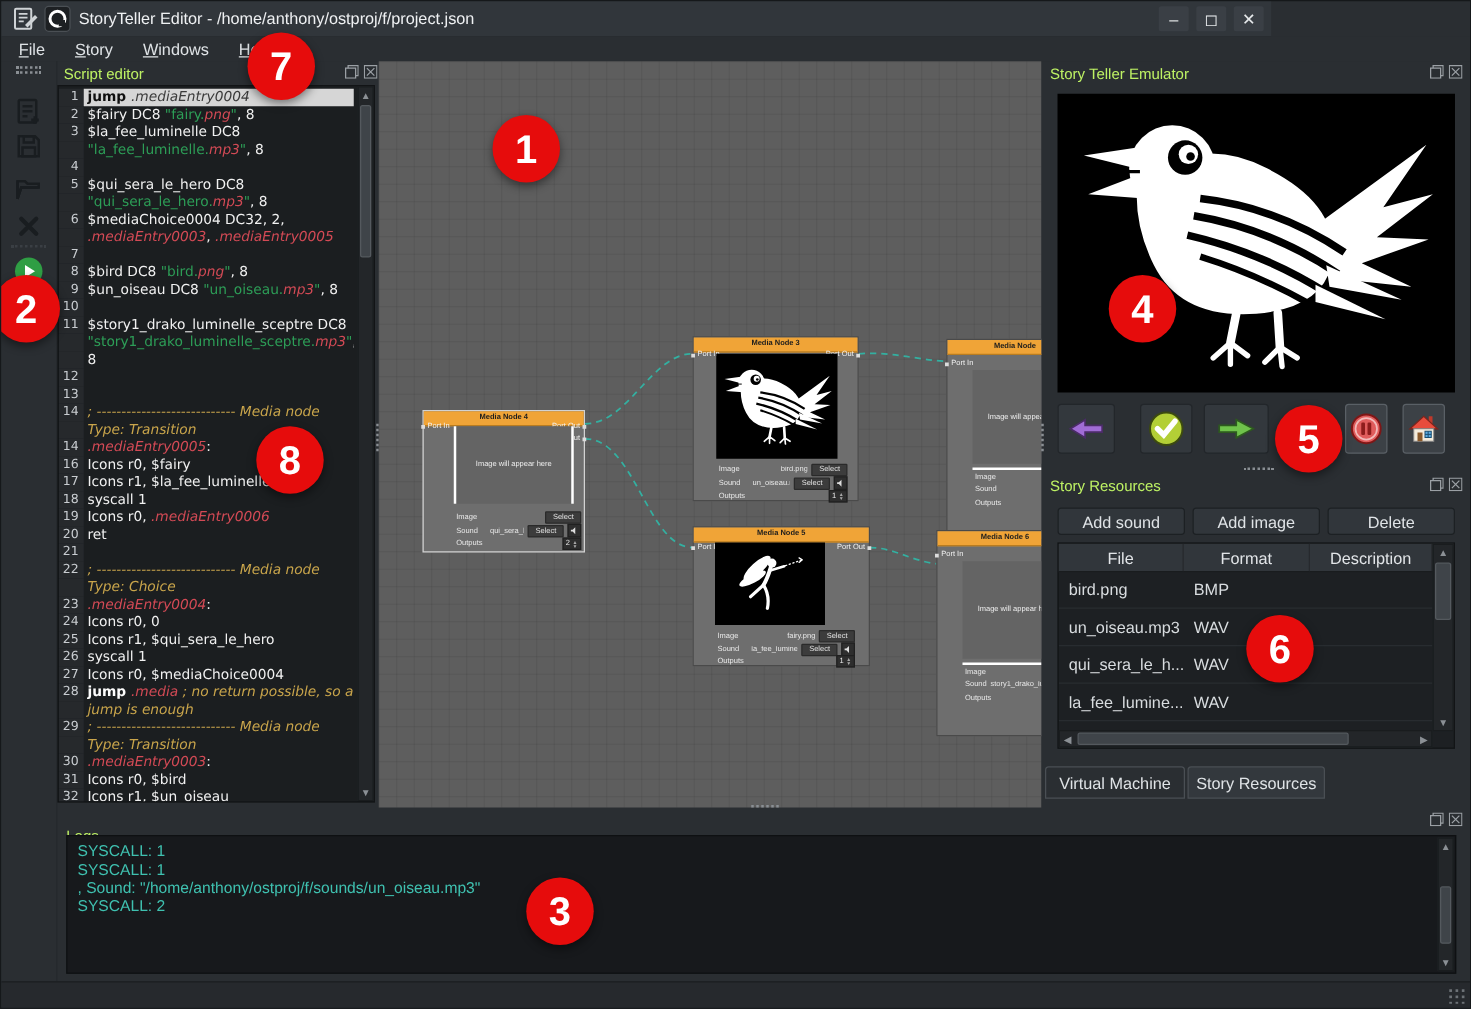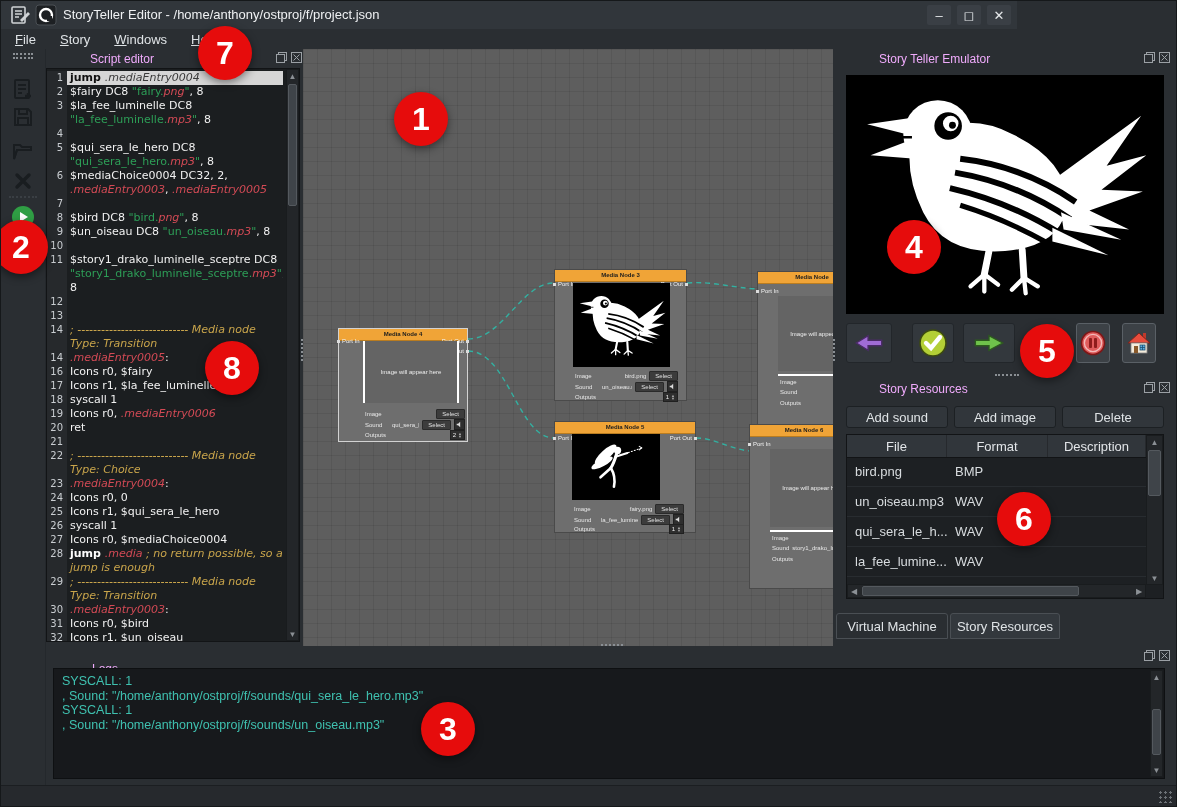--- a/index.html
+++ b/index.html
@@ -15,21 +15,21 @@
           color:#e6e9eb;font-size:13px;background:#3a3f45;border-radius:2px;}
   
   #menubar{left:0;top:28px;width:1177px;height:20px;background:#2a2e32;display:flex;align-items:center;padding-left:14px;gap:24px;box-sizing:border-box;}
   .menu-item{font-size:13px;color:#dfe3e6;}
   .menu-item .first{text-decoration:underline;}
   
   #toolbar{left:0;top:48px;width:44px;height:737px;background:#2a2e32;border-right:1px solid #24282c;}
   .toolbtn{left:10px;width:24px;height:24px;}
   .toolbtn svg{width:24px;height:24px;}
   
-  .dock-title{font-size:12px;color:#f0abfc;margin-left:39px;}
+  .dock-title{font-size:12px;color:#bef264;}
   .dock-icons{display:flex;gap:4px;}
   .dock-icons svg{width:11px;height:11px;}
   
   #code-wrap{left:45px;top:67px;width:254px;height:574px;background:#1b1e20;overflow:hidden;border:1px solid #121416;box-sizing:border-box;}
   #code-lines{position:absolute;left:0;top:2px;width:236px;font-family:"DejaVu Sans",sans-serif;font-size:11px;line-height:14px;}
   .crow{display:flex;height:14px;white-space:nowrap;}
   .ln{width:16px;min-width:16px;text-align:right;padding-right:4px;color:#c9cdd1;background:#26292c;font-size:10px;}
   .ct{padding-left:3px;flex:1;overflow:hidden;}
   .crow.hl .ct{background:#d6d6d6;}
   .s-t{color:#f1f1f1}.s-kw{font-weight:bold;color:#fdfdfd}
@@ -707,23 +707,23 @@
         <path d="M2.5 2.5 L8.5 8.5 M8.5 2.5 L2.5 8.5" stroke="#9ba0a5"></path>
       </svg>
   </div>
   <div class="abs" id="log-box">
     <div class="abs vscroll" style="right:1px;top:1px;width:13px;height:107px">
       <div class="sb-arrow" style="top:0">▲</div>
       <div class="sb-thumb" style="top:38px;height:44px"></div>
       <div class="sb-arrow" style="bottom:0">▼</div>
     </div>
   <div class="logline">SYSCALL: 1</div>
-      <div class="logline">, Sound: "/home/anthony/ostproj/f/sounds/qui_sera_le_hero.mp3"</div>
       <div class="logline">SYSCALL: 1</div>
       <div class="logline">, Sound: "/home/anthony/ostproj/f/sounds/un_oiseau.mp3"</div>
+      <div class="logline">SYSCALL: 2</div>
     </div>
 
   <div class="abs" style="left:0;top:784px;width:1177px;height:23px;background:#26292d;border-top:1px solid #1b1e21"></div>
   <div class="abs" id="resize-grip"></div>
 
 <div class="ann" style="left: 393px; top: 91px;">1</div>
     <div class="ann" style="left: -7px; top: 219px;">2</div>
     <div class="ann" style="left: 420px; top: 701px;">3</div>
     <div class="ann" style="left: 886px; top: 219px;">4</div>
     <div class="ann" style="left: 1019px; top: 323px;">5</div>

